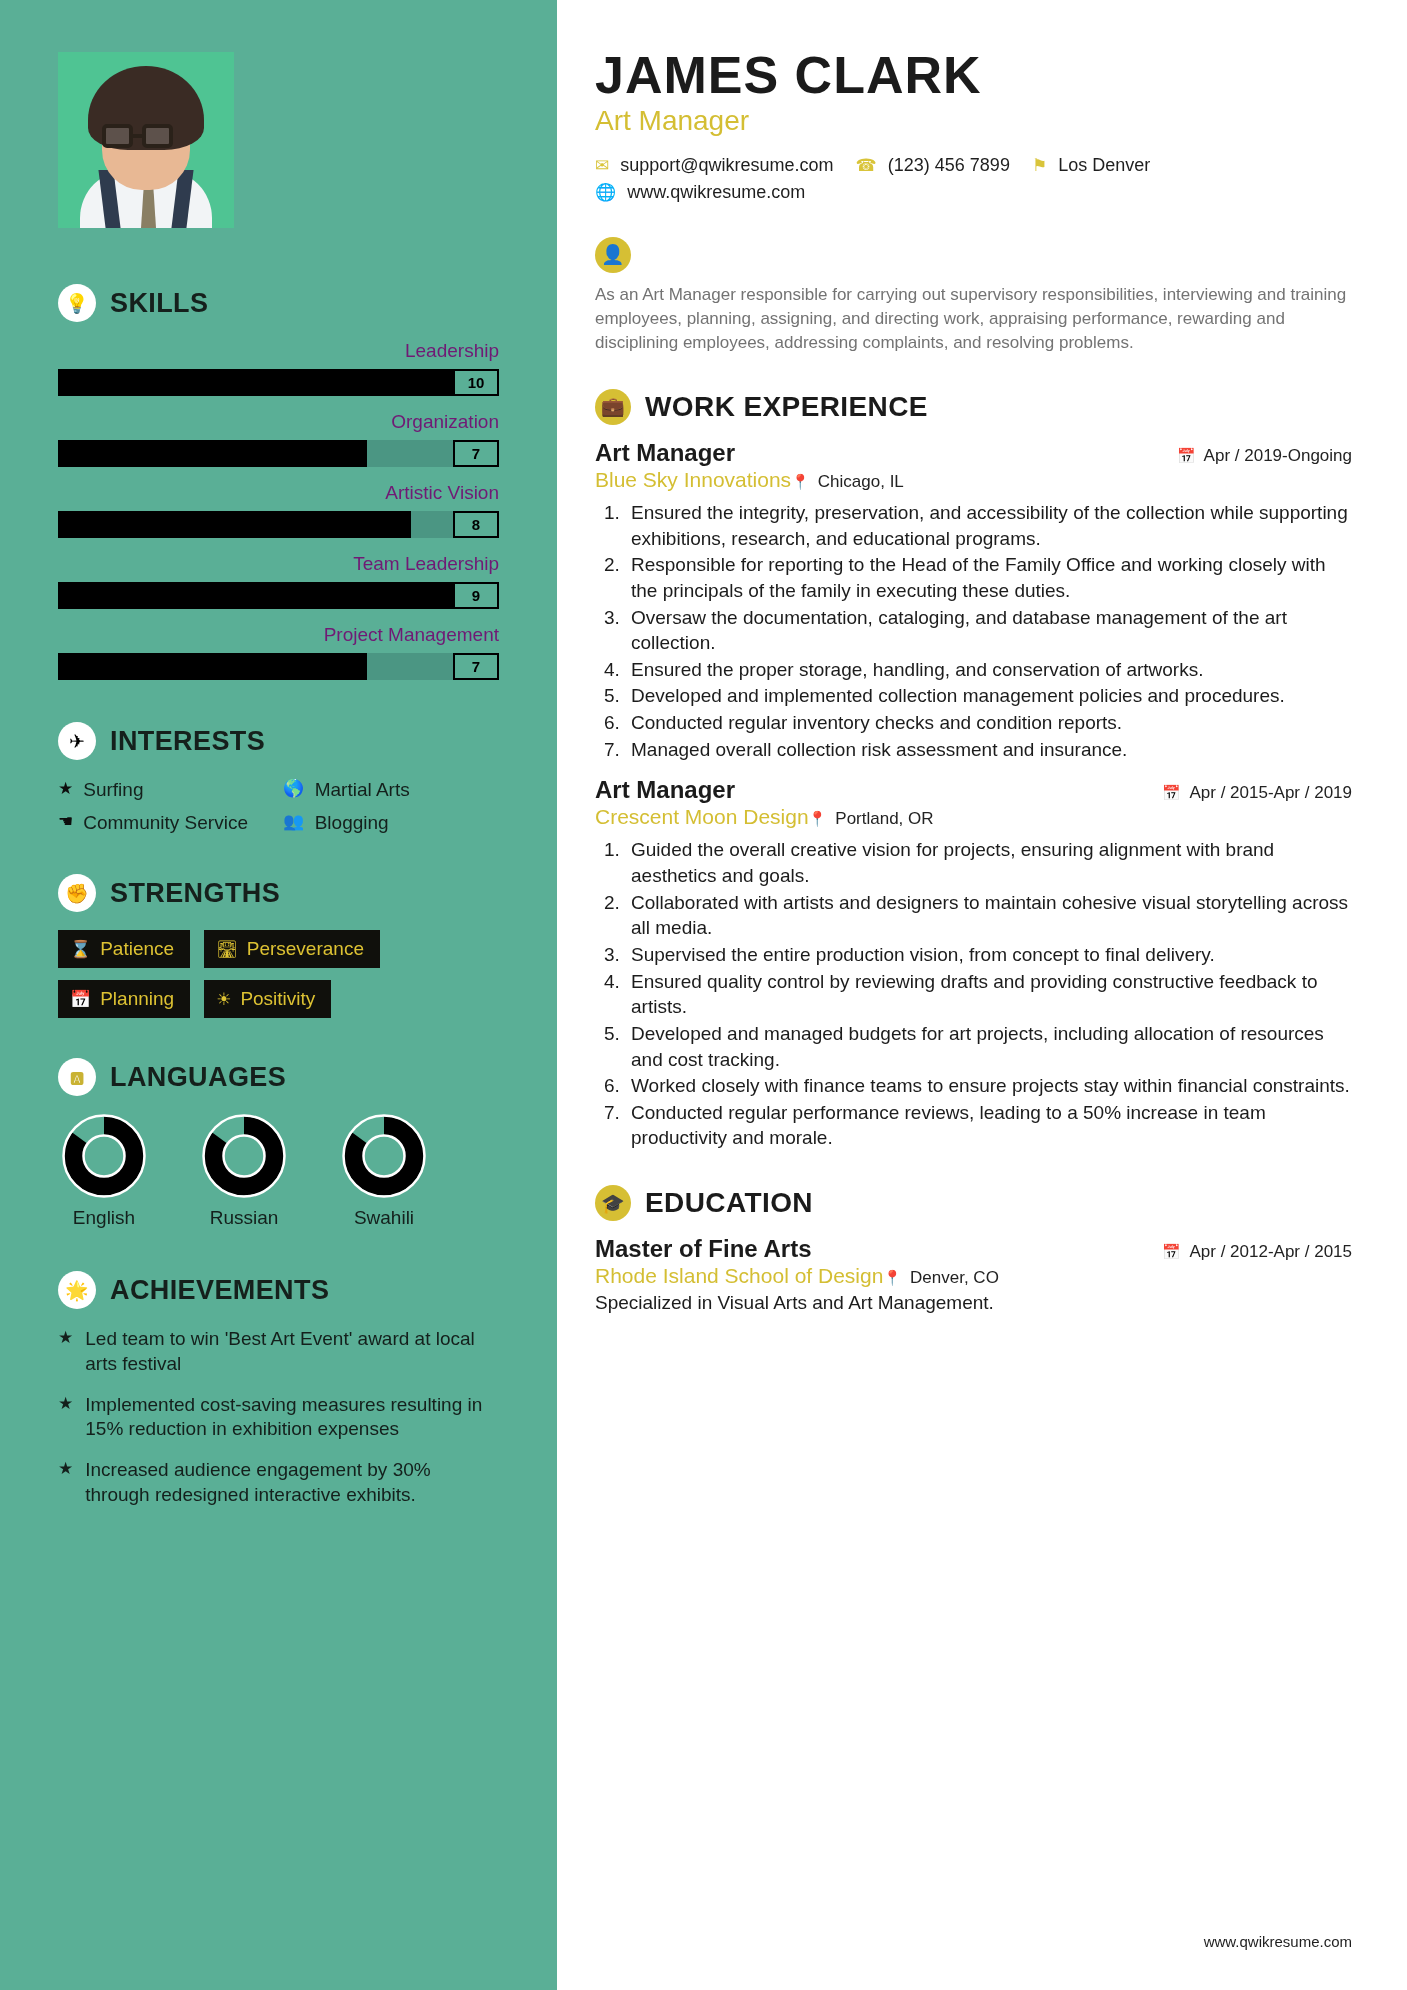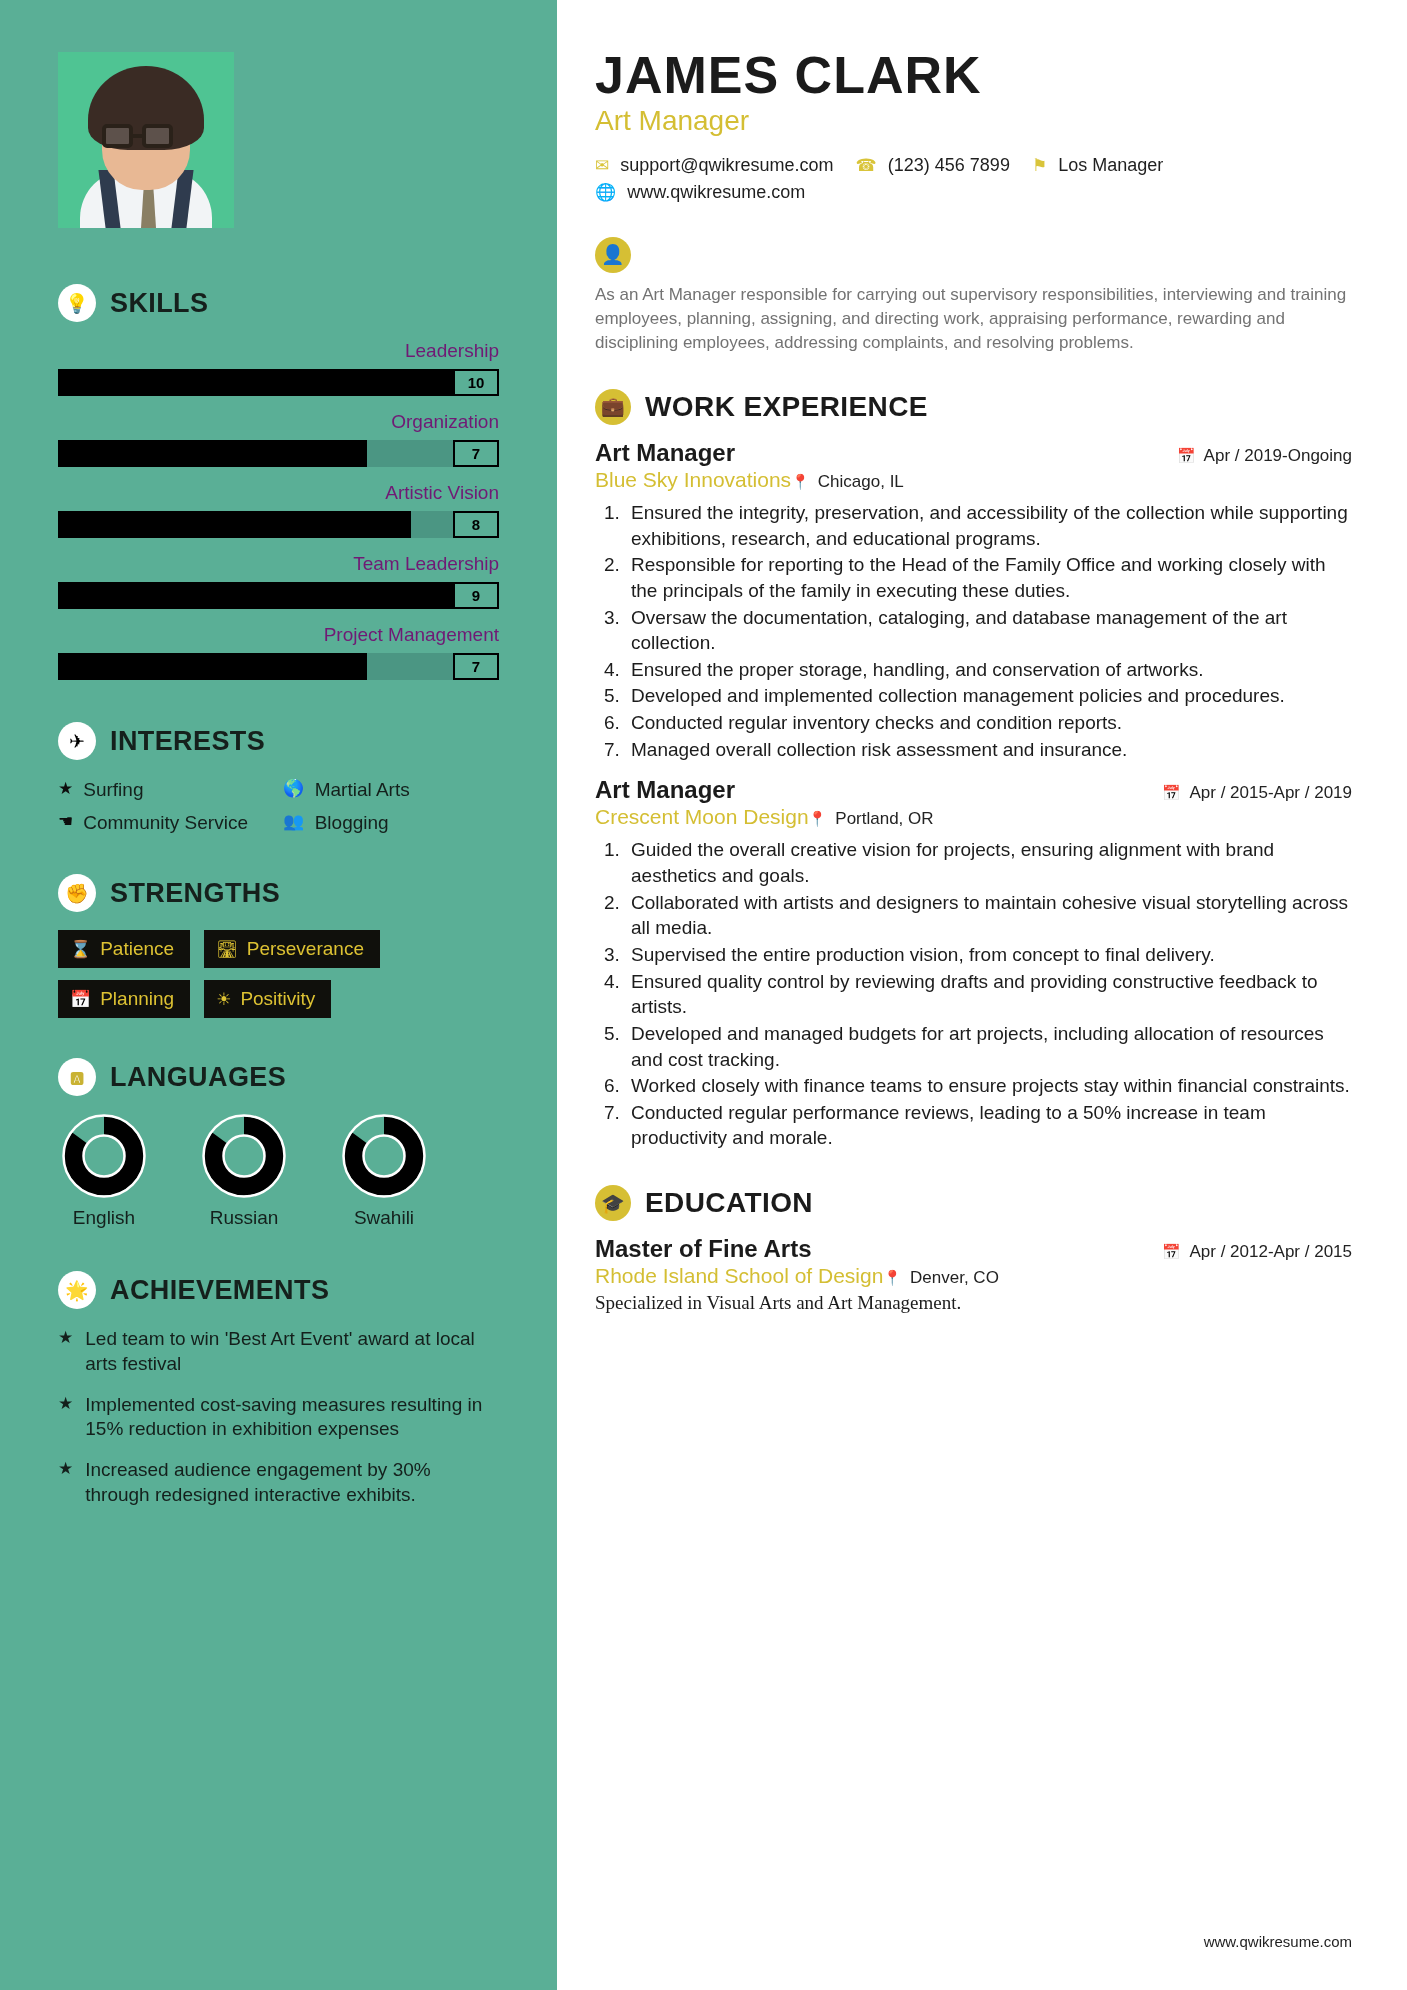--- a/index.html
+++ b/index.html
@@ -252,21 +252,21 @@
     margin-top: 1px;
   }
   .job-company { font-size: 21px; color: #d4be33; }
   .job-loc { font-size: 17px; color: #232323; display:flex; align-items:center; gap:8px; }
   .bullets {
     margin: 8px 0 0 30px;
     font-size: 19px; line-height: 1.35; color: #1c1c1c;
   }
   .bullets li { margin-bottom: 1px; padding-left: 6px; }
 
-  .edu-desc { font-size: 19px; color: #1c1c1c; margin-top: 4px; font-family: Liberation Serif, serif; }
+  .edu-desc { font-size: 19px; color: #1c1c1c; margin-top: 4px; }
 
   .main-footer {
     position: absolute;
     right: 55px; bottom: 40px;
     font-size: 15px; color: #1e1e1e;
   }
 </style>
 </head>
 <body>
 
@@ -453,21 +453,21 @@
         <span class="contact-item">
           <span class="c-ico">✉</span>
           <span>support@qwikresume.com</span>
         </span>
         <span class="contact-item">
           <span class="c-ico">☎</span>
           <span>(123) 456 7899</span>
         </span>
         <span class="contact-item">
           <span class="c-ico">⚑</span>
-          <span>Los Manager</span>
+          <span>Los Denver</span>
         </span>
       </div>
     <div class="contact-line">
       <span class="contact-item">
         <span class="c-ico">🌐</span>
         <span>www.qwikresume.com</span>
       </span>
     </div>
 
     <section>

